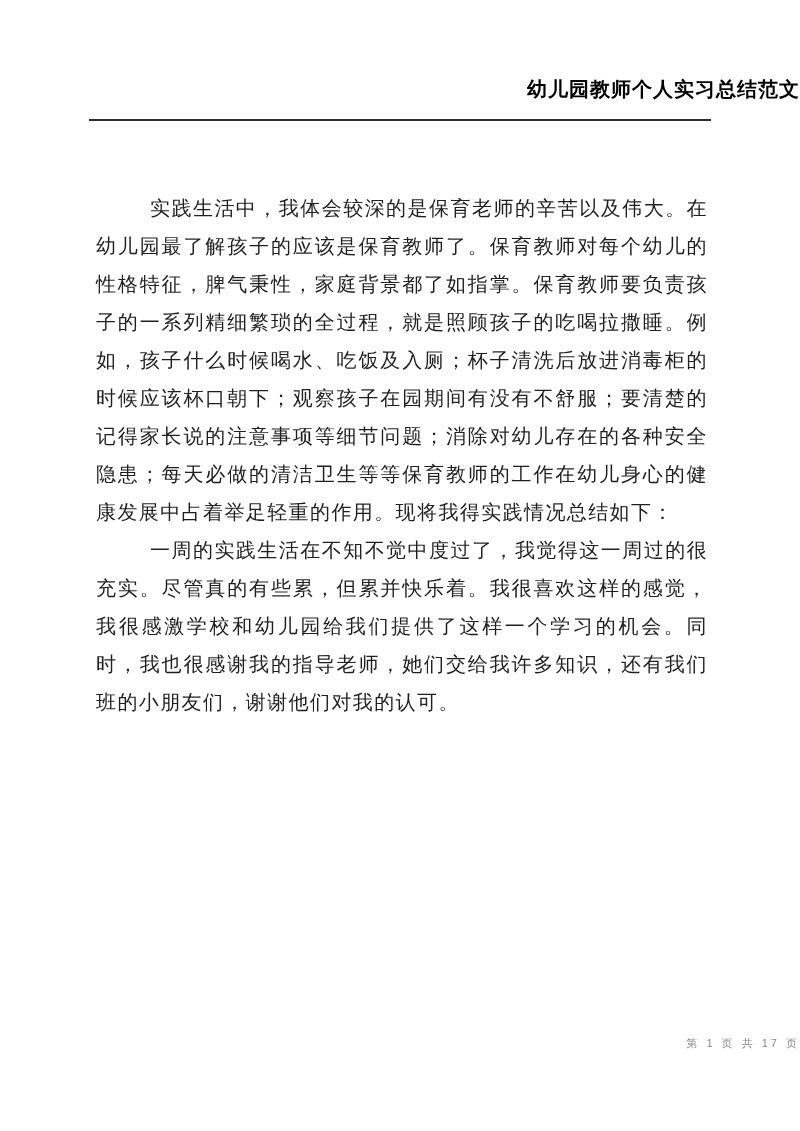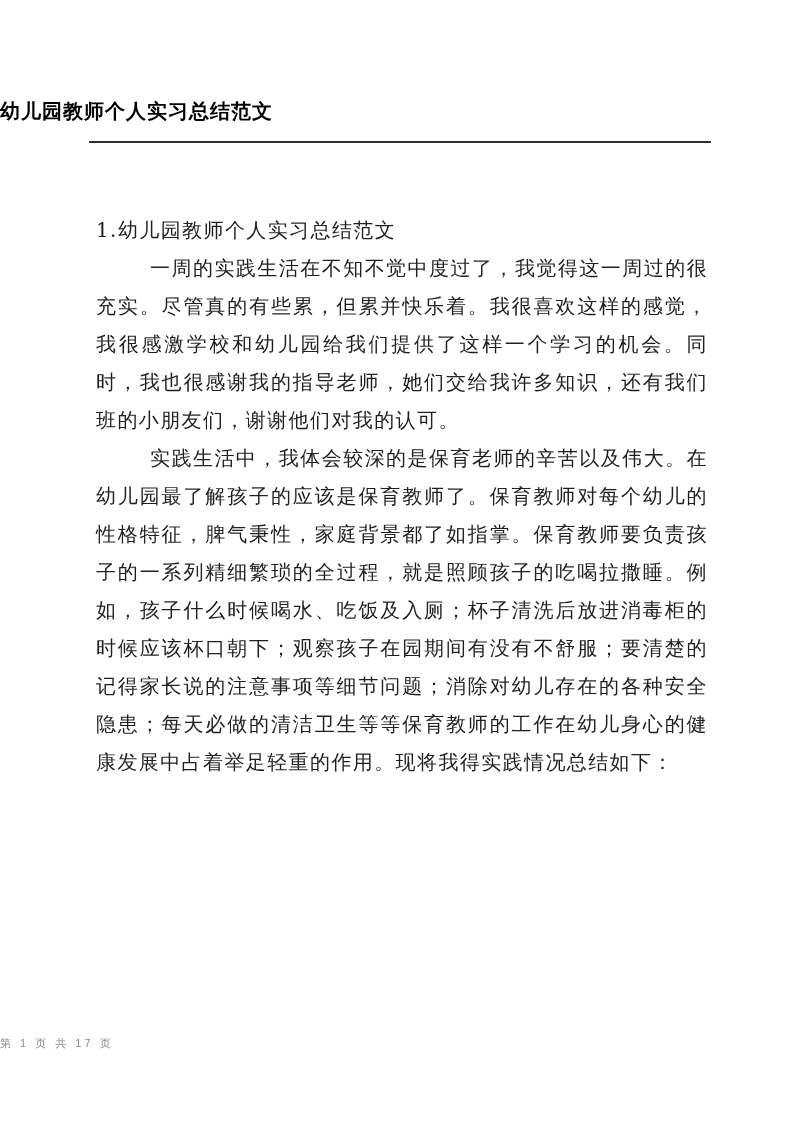--- a/index.html
+++ b/index.html
@@ -11,22 +11,22 @@
       width: 800px;
       height: 1131px;
       background: #ffffff;
       position: relative;
       box-sizing: border-box;
       overflow: hidden;
       font-family: "DejaVu Serif", "Liberation Serif", serif;
       color: #212121;
     }
     .title {
-      padding-top: 98px;
-      text-align: left;
+      padding-top: 76px;
+      text-align: right;
       font-family: "Liberation Sans", "DejaVu Sans", sans-serif;
       font-weight: bold;
       font-size: 20px;
       color: #000000;
       letter-spacing: 1px;
     }
     .divider {
       width: 622px;
       height: 2px;
       background: #2f2f2f;
@@ -45,37 +45,36 @@
       color: #1f1f1f;
     }
     .para.indent {
       text-indent: 54px;
     }
     .footer {
       position: absolute;
       left: 0;
       bottom: 80px;
       width: 100%;
-      text-align: left;
+      text-align: right;
       font-family: "Liberation Sans", "DejaVu Sans", sans-serif;
       font-size: 11px;
       color: #8a8a8a;
       letter-spacing: 3px;
     }
   </style>
 </head>
 <body>
 
 <div class="page">
 
   <div class="title">幼儿园教师个人实习总结范文</div>
 
   <div class="divider"></div>
 
   <div class="content">
-    <p class="para">1.幼儿园教师个人实习总结范文</p>
+    <p class="para indent">实践生活中，我体会较深的是保育老师的辛苦以及伟大。在幼儿园最了解孩子的应该是保育教师了。保育教师对每个幼儿的性格特征，脾气秉性，家庭背景都了如指掌。保育教师要负责孩子的一系列精细繁琐的全过程，就是照顾孩子的吃喝拉撒睡。例如，孩子什么时候喝水、吃饭及入厕；杯子清洗后放进消毒柜的时候应该杯口朝下；观察孩子在园期间有没有不舒服；要清楚的记得家长说的注意事项等细节问题；消除对幼儿存在的各种安全隐患；每天必做的清洁卫生等等保育教师的工作在幼儿身心的健康发展中占着举足轻重的作用。现将我得实践情况总结如下：</p>
     <p class="para indent">一周的实践生活在不知不觉中度过了，我觉得这一周过的很充实。尽管真的有些累，但累并快乐着。我很喜欢这样的感觉，我很感激学校和幼儿园给我们提供了这样一个学习的机会。同时，我也很感谢我的指导老师，她们交给我许多知识，还有我们班的小朋友们，谢谢他们对我的认可。</p>
-    <p class="para indent">实践生活中，我体会较深的是保育老师的辛苦以及伟大。在幼儿园最了解孩子的应该是保育教师了。保育教师对每个幼儿的性格特征，脾气秉性，家庭背景都了如指掌。保育教师要负责孩子的一系列精细繁琐的全过程，就是照顾孩子的吃喝拉撒睡。例如，孩子什么时候喝水、吃饭及入厕；杯子清洗后放进消毒柜的时候应该杯口朝下；观察孩子在园期间有没有不舒服；要清楚的记得家长说的注意事项等细节问题；消除对幼儿存在的各种安全隐患；每天必做的清洁卫生等等保育教师的工作在幼儿身心的健康发展中占着举足轻重的作用。现将我得实践情况总结如下：</p>
   </div>
 
   <div class="footer">第 1 页 共 17 页</div>
 
 </div>
 
 </body></html>

